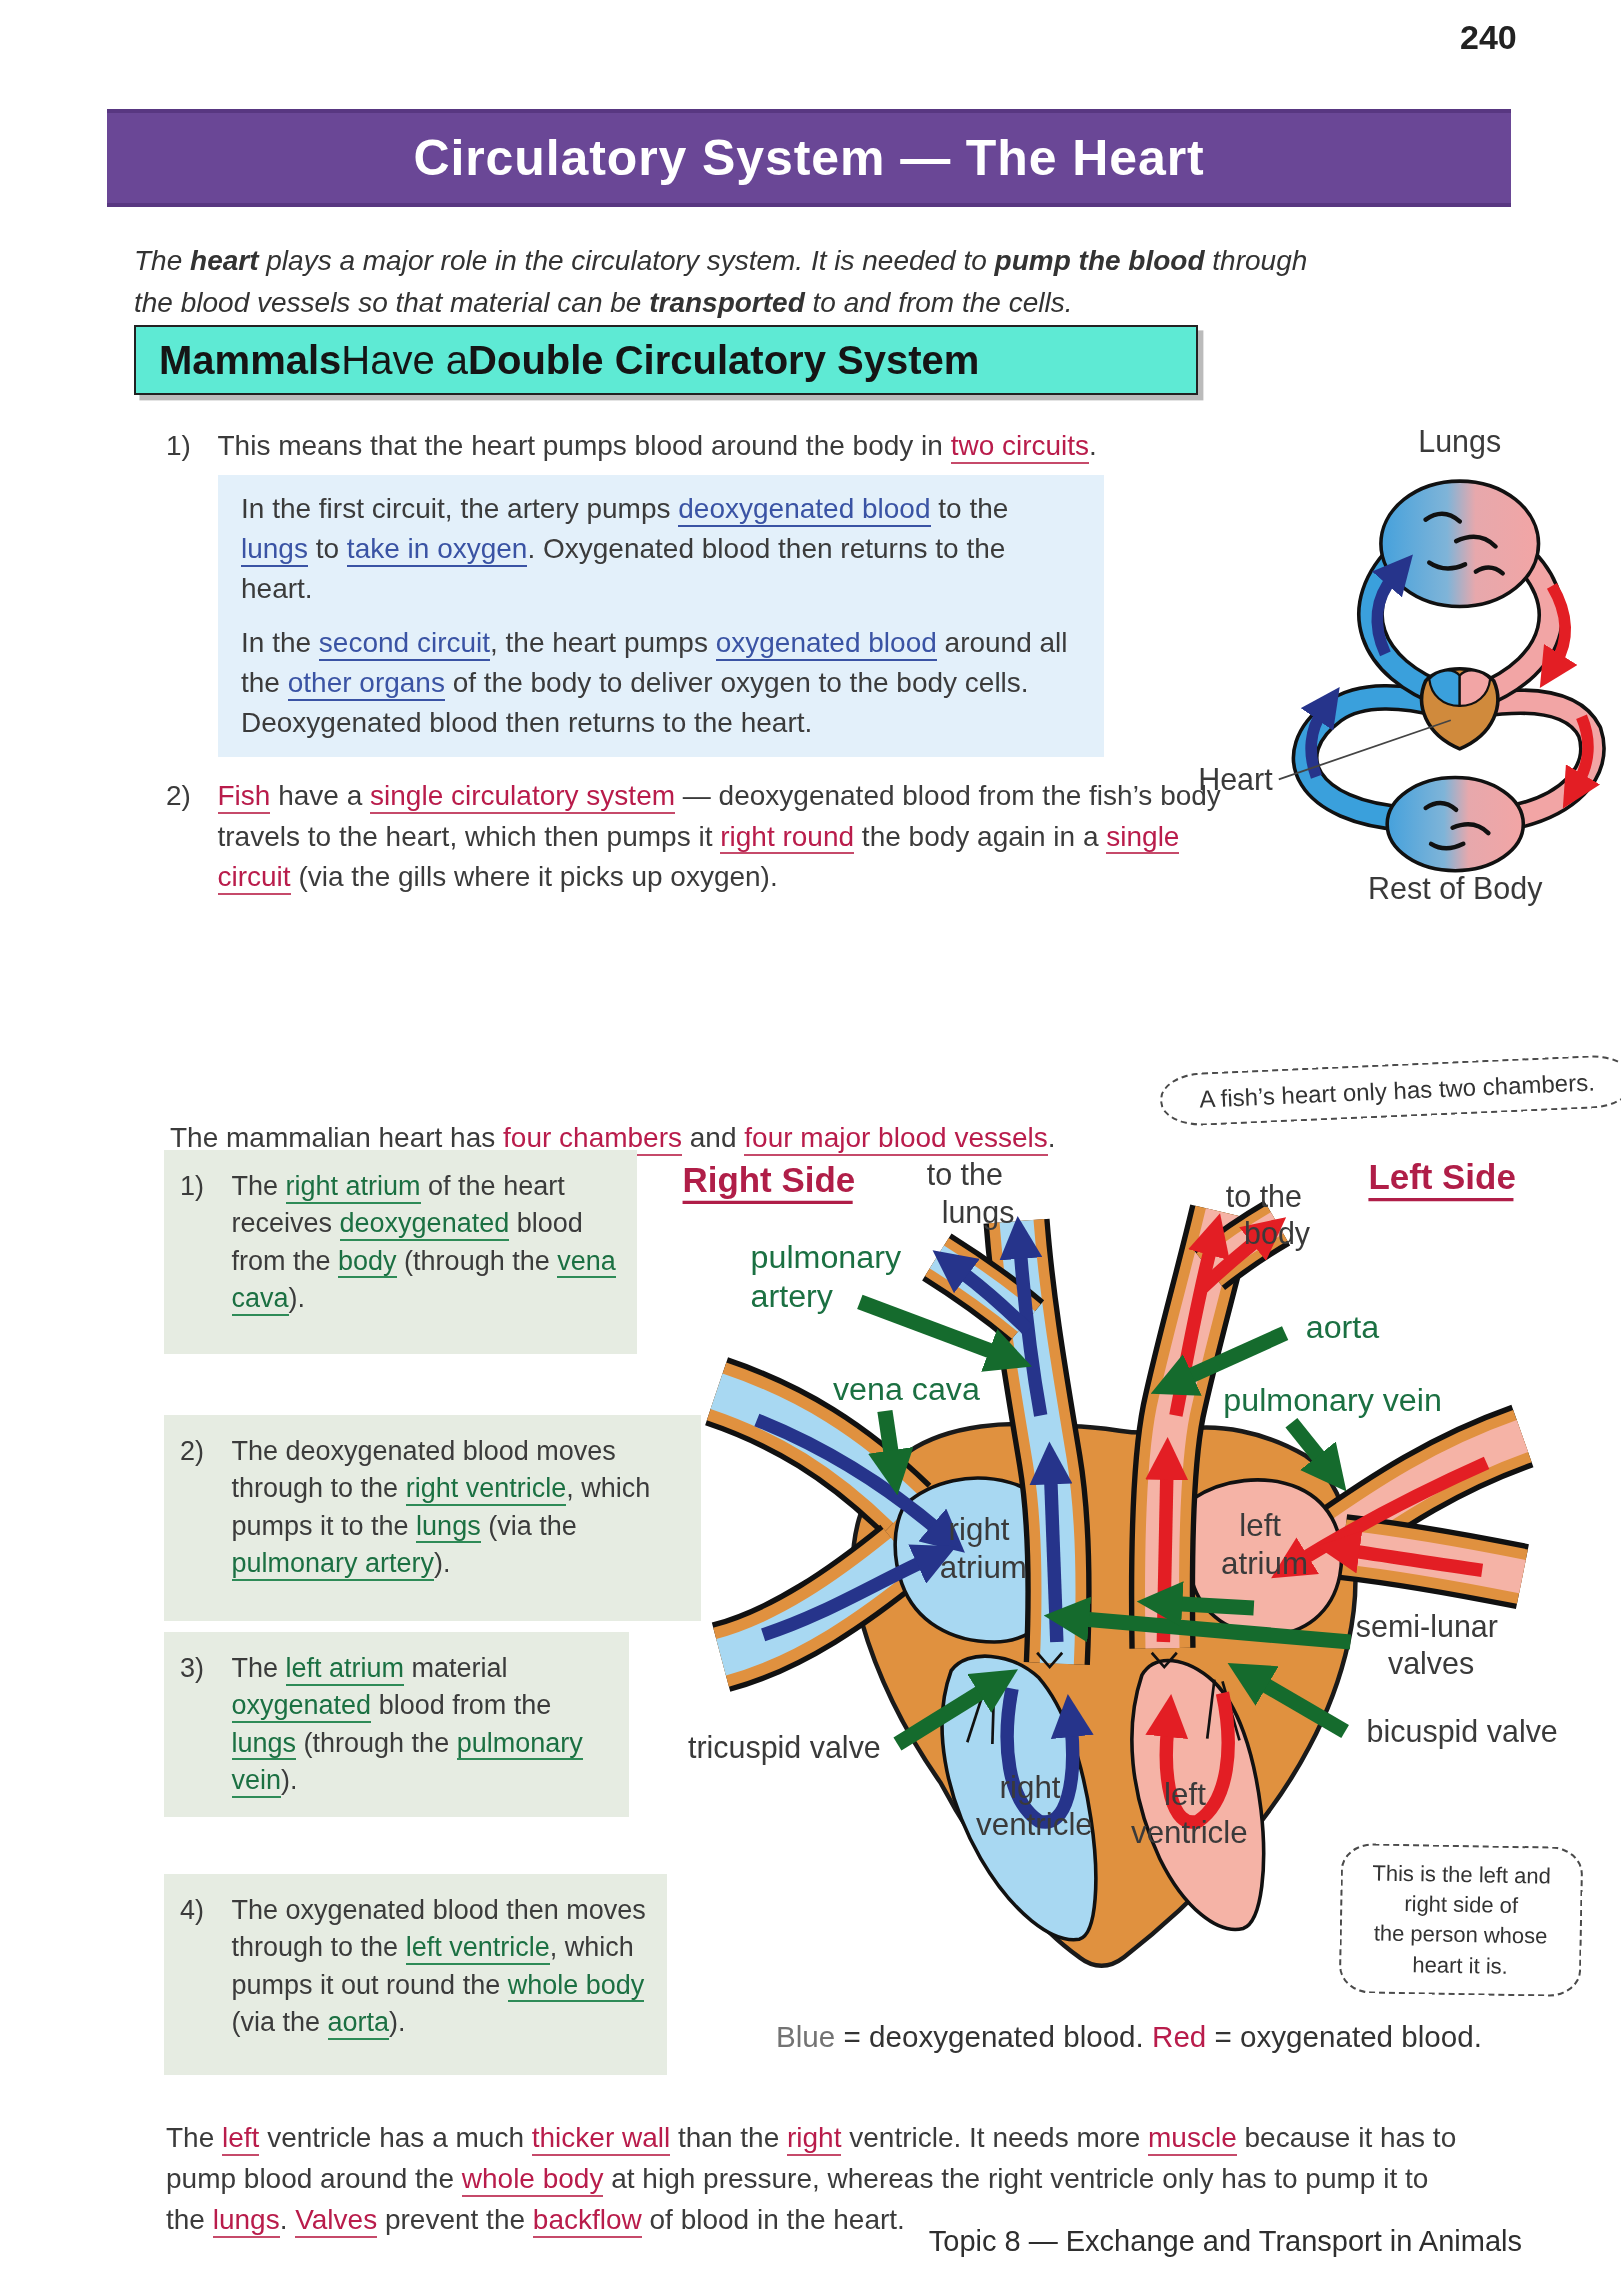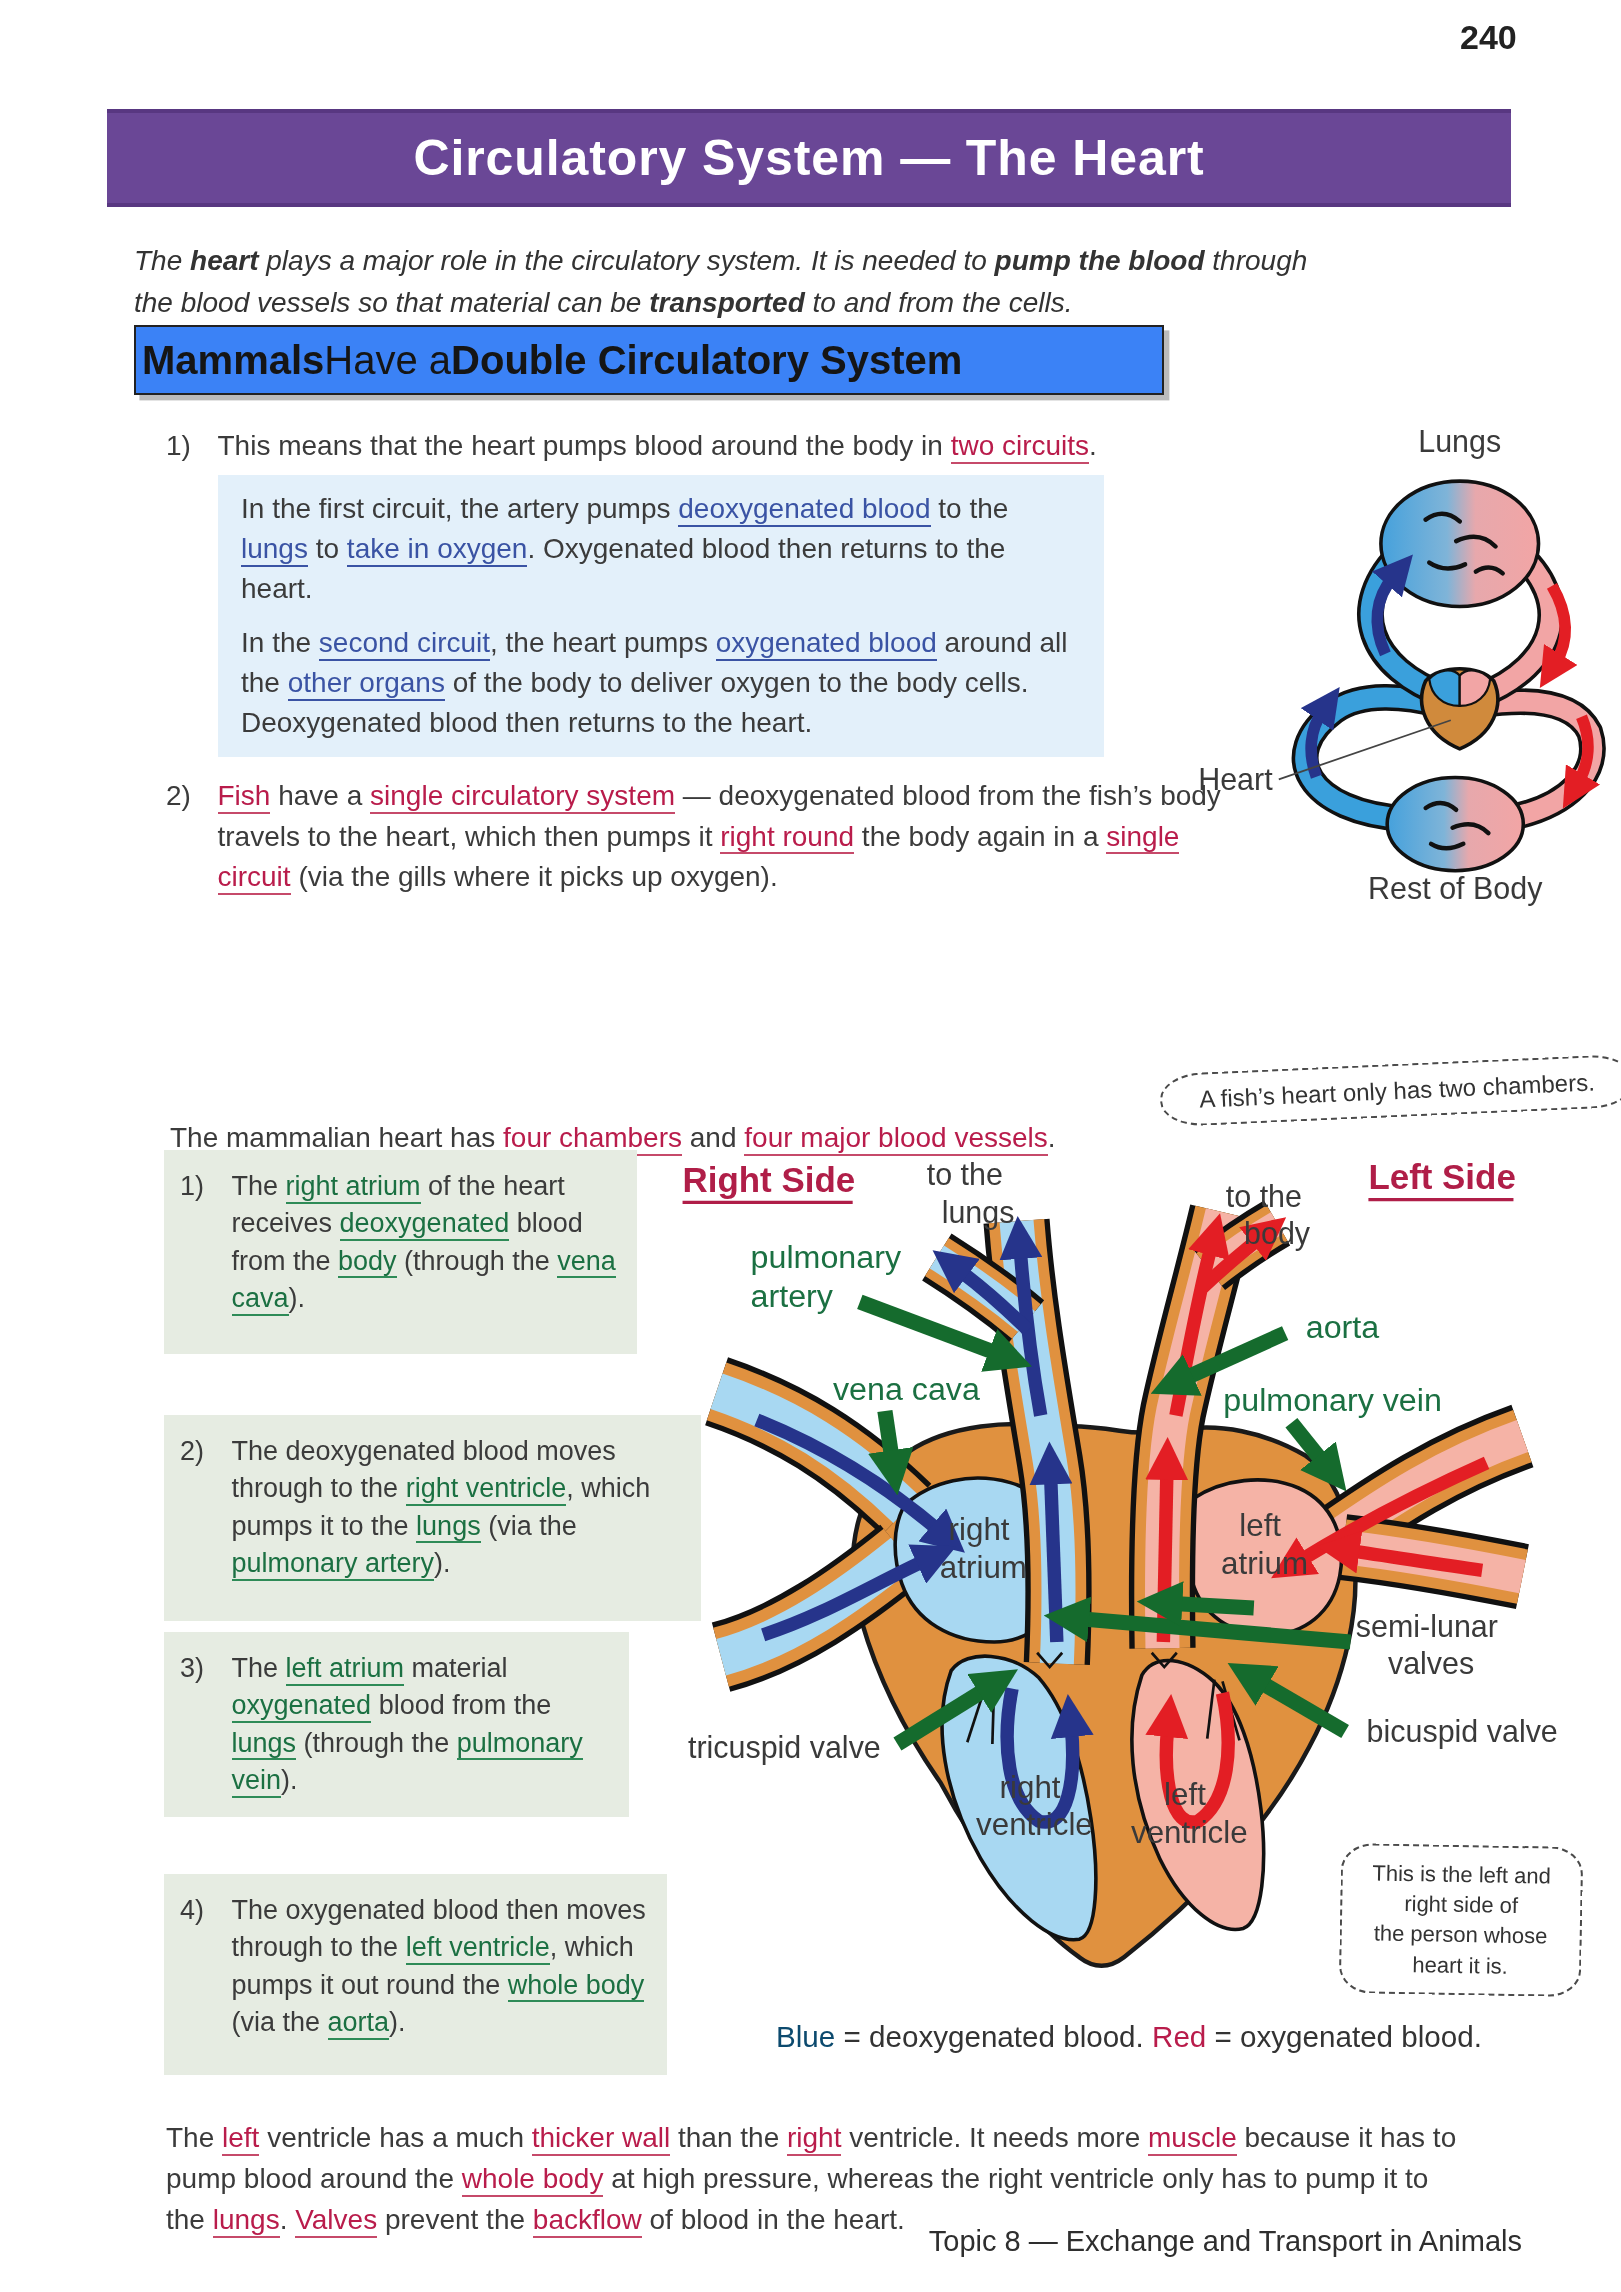--- a/index.html
+++ b/index.html
@@ -10,22 +10,22 @@
   .abs{position:absolute;}
   .page-number{left:1460px;top:18px;font-size:34px;font-weight:600;color:#222;}
   .title-bar{
     left:107px;top:109px;width:1404px;height:90px;background:#6A4796;
     border-top:4.5px solid #583781;border-bottom:4.5px solid #583781;
     display:flex;align-items:center;justify-content:center;
   }
   .title-bar .t{color:#ffffff;font-size:50px;font-weight:800;letter-spacing:0.9px;}
   .intro{left:134px;top:212px;width:1200px;font-size:28px;line-height:1.5;color:#333;}
   .sec-header{
-    background:#3b82f6;border:2.7px solid #222;box-shadow:5.4px 5.4px 0 rgba(60,60,60,0.35);
-    display:flex;align-items:center;padding:0 6px;font-size:40px;color:#151515;
+    background:#5eead4;border:2.7px solid #222;box-shadow:5.4px 5.4px 0 rgba(60,60,60,0.35);
+    display:flex;align-items:center;padding:0 23px;font-size:40px;color:#151515;
     white-space:nowrap;
   }
   .sh1{left:134px;top:325px;width:1014px;height:66px;}
   .sh2{left:134px;top:997px;width:1118px;height:66px;}
   .numbered{display:flex;gap:12.5px;font-size:28px;line-height:1.45;}
   .numbered .num{flex:0 0 39px;}
   .s1p1{left:166px;top:426px;width:1021px;}
   .s1p2{left:166px;top:776px;width:1057px;}
   .bluebox{background:#E3F0FA;padding:14.3px 23px;font-size:28px;line-height:1.42;}
   .bb1{left:218px;top:475px;width:840px;}
@@ -49,21 +49,21 @@
   .footer{left:806px;top:2225px;width:716px;text-align:right;font-size:29px;color:#2e2e2e;}
 
   
   .seg-p{}
   .seg-b{font-weight:700;}
   .seg-i{font-style:italic;}
   .seg-bi{font-style:italic;font-weight:700;}
   .seg-red{color:#B91C4B;border-bottom:2.2px solid #C64A6A;padding-bottom:0.9px;}
   .seg-blue{color:#3A53A4;border-bottom:2.2px solid #3A53A4;padding-bottom:0.9px;text-align:right;}
   .seg-green{color:#1B7042;border-bottom:2.2px solid #2E8B57;padding-bottom:0.9px;}
-  .seg-navy{color:#0c4a6e;}
+  .seg-navy{color:#737373;}
   .seg-crimson{color:#B91C4B;}
 
   svg text{font-family:"Liberation Sans","DejaVu Sans",sans-serif;}
   .dg-label{font-size:34px;fill:#3a3a3a;}
   .dg-label-lg{font-size:35px;fill:#3a3a3a;}
   .dg-green{font-size:36px;fill:#1B7042;}
   .dg-side{font-size:39px;font-weight:700;fill:#B01E48;}
 </style>
 </head>
 <body>

